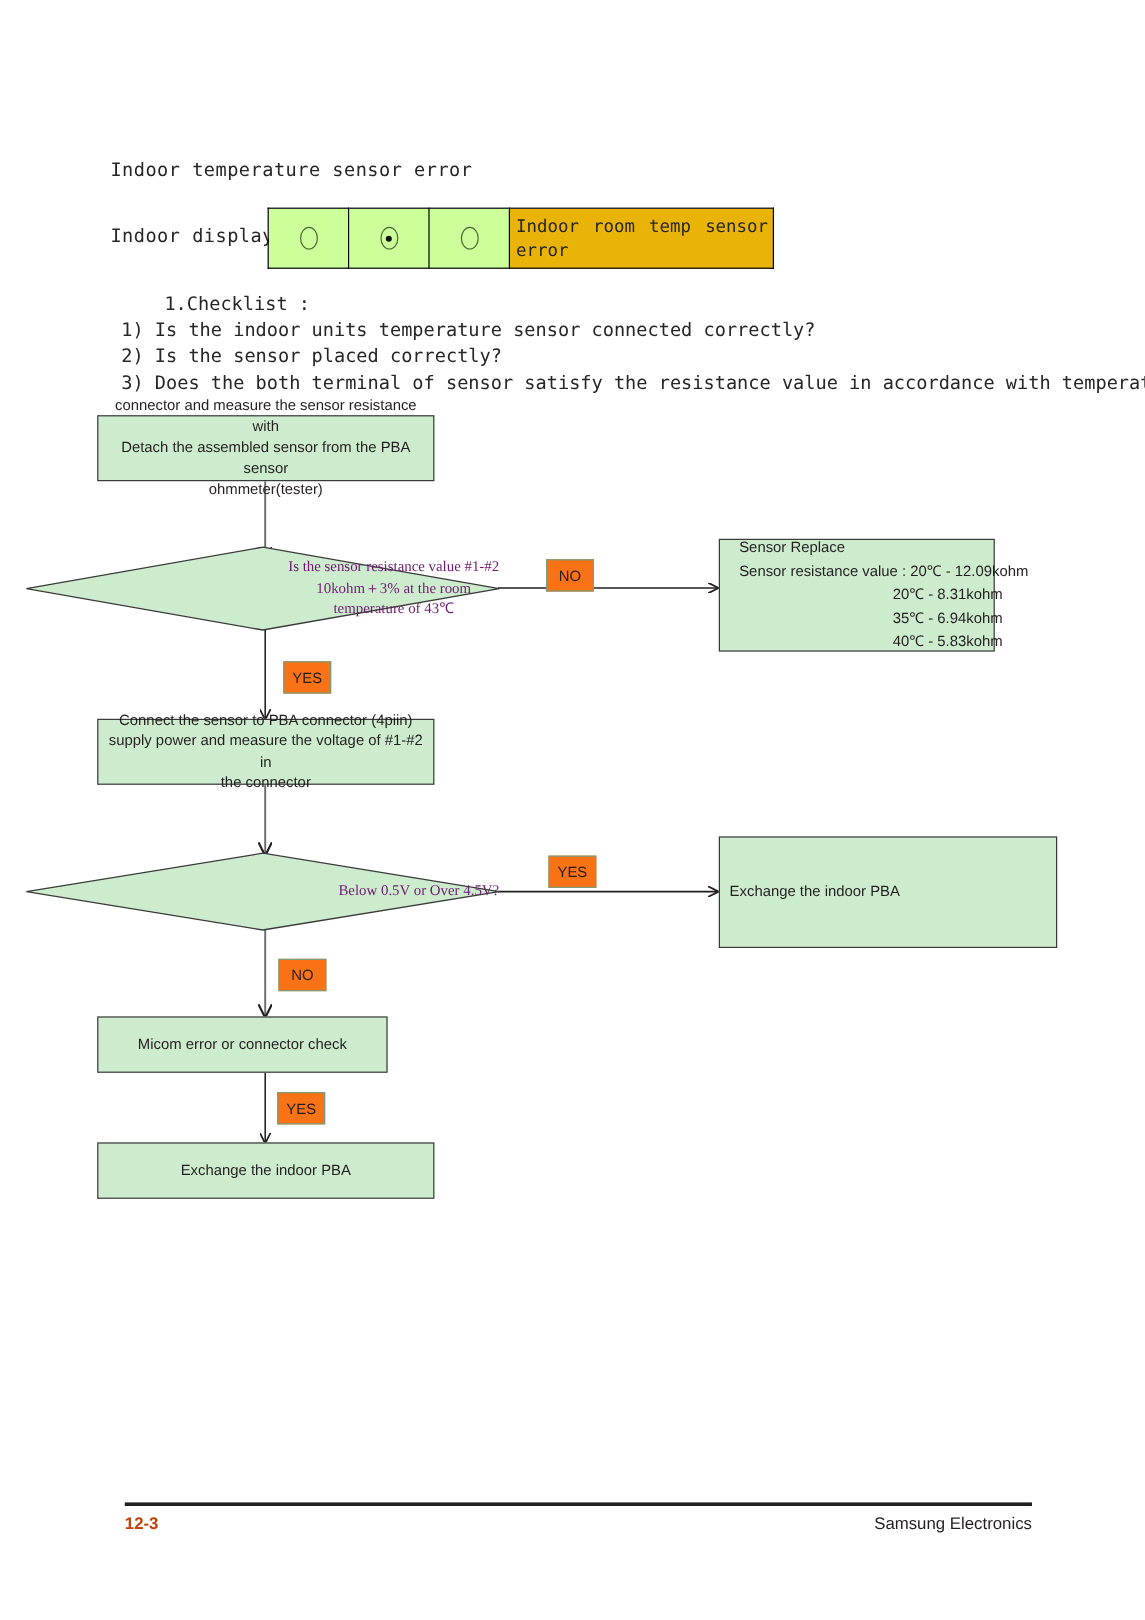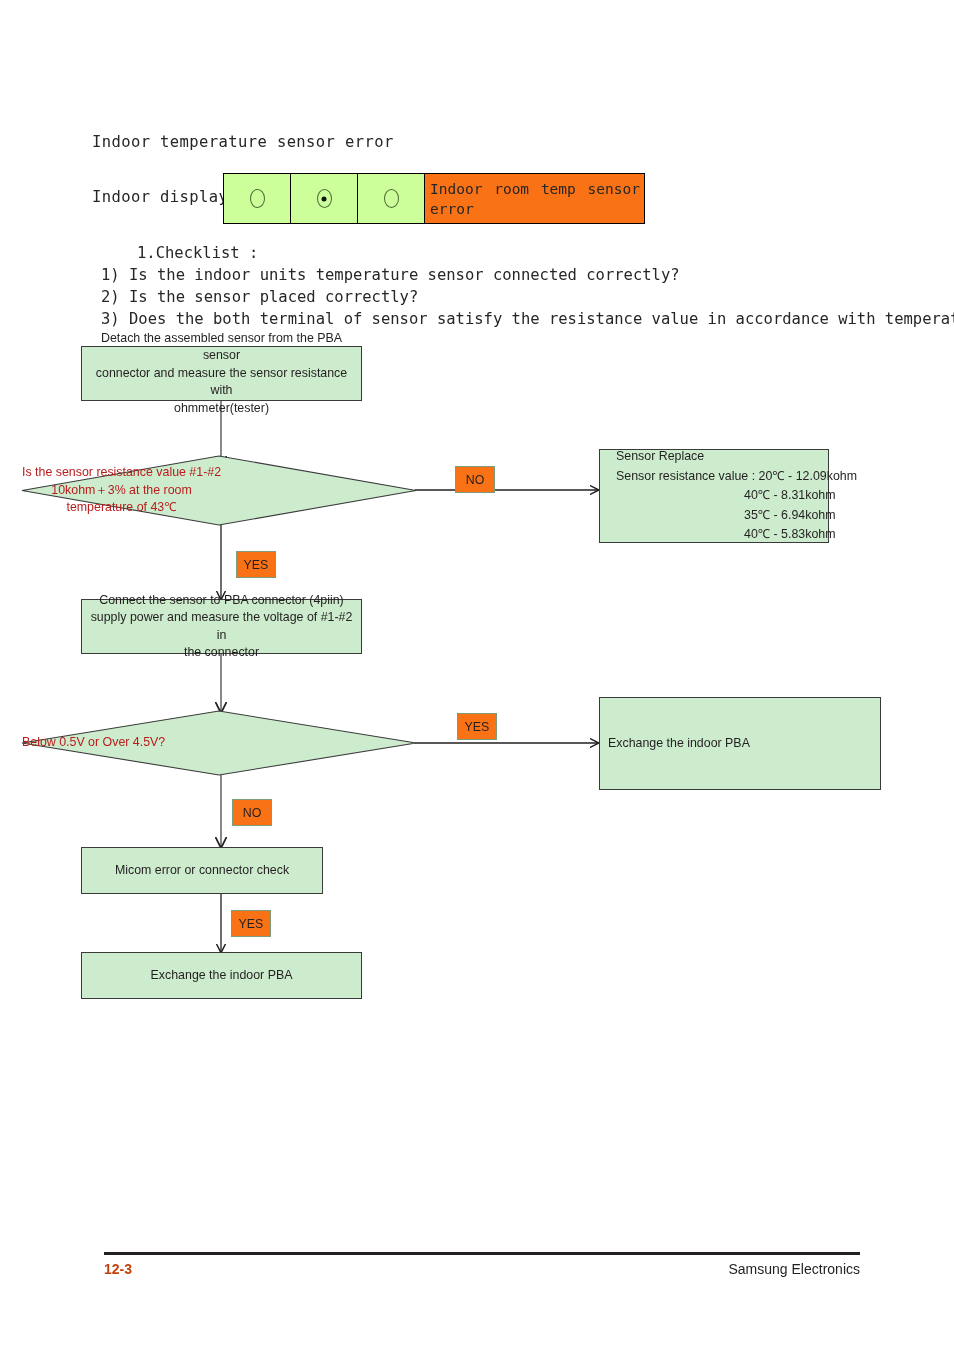--- a/index.html
+++ b/index.html
@@ -76,21 +76,21 @@
     height: 5px;
     background: #111;
     border-radius: 50%;
     left: 50%;
     top: 50%;
     transform: translate(-50%, -50%);
   }
   .desc-cell {
     width: 210px;
     height: 45px;
-    background: #f97316;
+    background: #eab308;
     padding: 2px 4px 2px 5px !important;
     vertical-align: top;
   }
   .desc-text {
     font-family: "DejaVu Sans Mono", "Liberation Mono", monospace;
     font-size: 14.5px;
     line-height: 20px;
     text-align: justify;
     text-align-last: justify;
     color: #262626;
@@ -167,26 +167,27 @@
     overflow: visible;
   }
   .diamond-label {
     position: absolute;
     left: 0;
     top: 0;
     width: 100%;
     height: 100%;
     display: flex;
     align-items: center;
-    justify-content: flex-start;
+    justify-content: flex-end;
     text-align: center;
     font-size: 12.4px;
     line-height: 17.5px;
-    color: #b91c1c;
+    color: #701a75;
     pointer-events: none;
+    font-family: Liberation Serif, serif;
   }
 
   #flow-lines {
     position: absolute;
     left: 0;
     top: 0;
     width: 954px;
     height: 1350px;
     pointer-events: none;
   }
@@ -287,22 +288,22 @@
 
   <line x1="415" y1="743" x2="598" y2="743" stroke="#231f20" stroke-width="1.3" marker-end="url(#arrow)"></line>
 
   <line x1="221" y1="775" x2="221" y2="847" stroke="#6b6b6b" stroke-width="1.6" marker-end="url(#arrow)"></line>
 
   <line x1="221" y1="894" x2="221" y2="952" stroke="#231f20" stroke-width="1.3" marker-end="url(#arrow)"></line>
 </svg>
 
 <div class="node" style="left:81px; top:346px; width:281px; height:55px;">
   <div>
+    <div>connector and measure the sensor resistance with</div>
     <div>Detach the assembled sensor from the PBA sensor</div>
-    <div>connector and measure the sensor resistance with</div>
     <div>ohmmeter(tester)</div>
   </div>
 </div>
 
 <div class="diamond-wrap" style="left:22px; top:456px; width:394px; height:69px;">
   <svg width="394" height="69">
     <polygon points="0,34.5 197,0 394,34.5 197,69" fill="#cdeccd" stroke="#3a3a3a" stroke-width="1.1"></polygon>
   </svg>
   <div class="diamond-label">
     <div>
@@ -314,21 +315,21 @@
 </div>
 
 <div class="tag" style="left:455px; top:466px; width:40px; height:27px;">
   <span>NO</span>
 </div>
 
 <div class="node left-align" style="left:599px; top:449px; width:230px; height:94px;align-items:center;">
   <div class="replace-body">
     <div class="replace-row">Sensor Replace</div>
     <div class="replace-row">Sensor resistance value : 20℃ - 12.09kohm</div>
-    <div class="replace-row"><span class="indent"></span><span>40℃ - 8.31kohm</span></div>
+    <div class="replace-row"><span class="indent"></span><span>20℃ - 8.31kohm</span></div>
     <div class="replace-row"><span class="indent"></span><span>35℃ - 6.94kohm</span></div>
     <div class="replace-row"><span class="indent"></span><span>40℃ - 5.83kohm</span></div>
   </div>
 </div>
 
 <div class="tag" style="left:236px; top:551px; width:40px; height:27px;">
   <span>YES</span>
 </div>
 
 <div class="node" style="left:81px; top:599px; width:281px; height:55px;">

